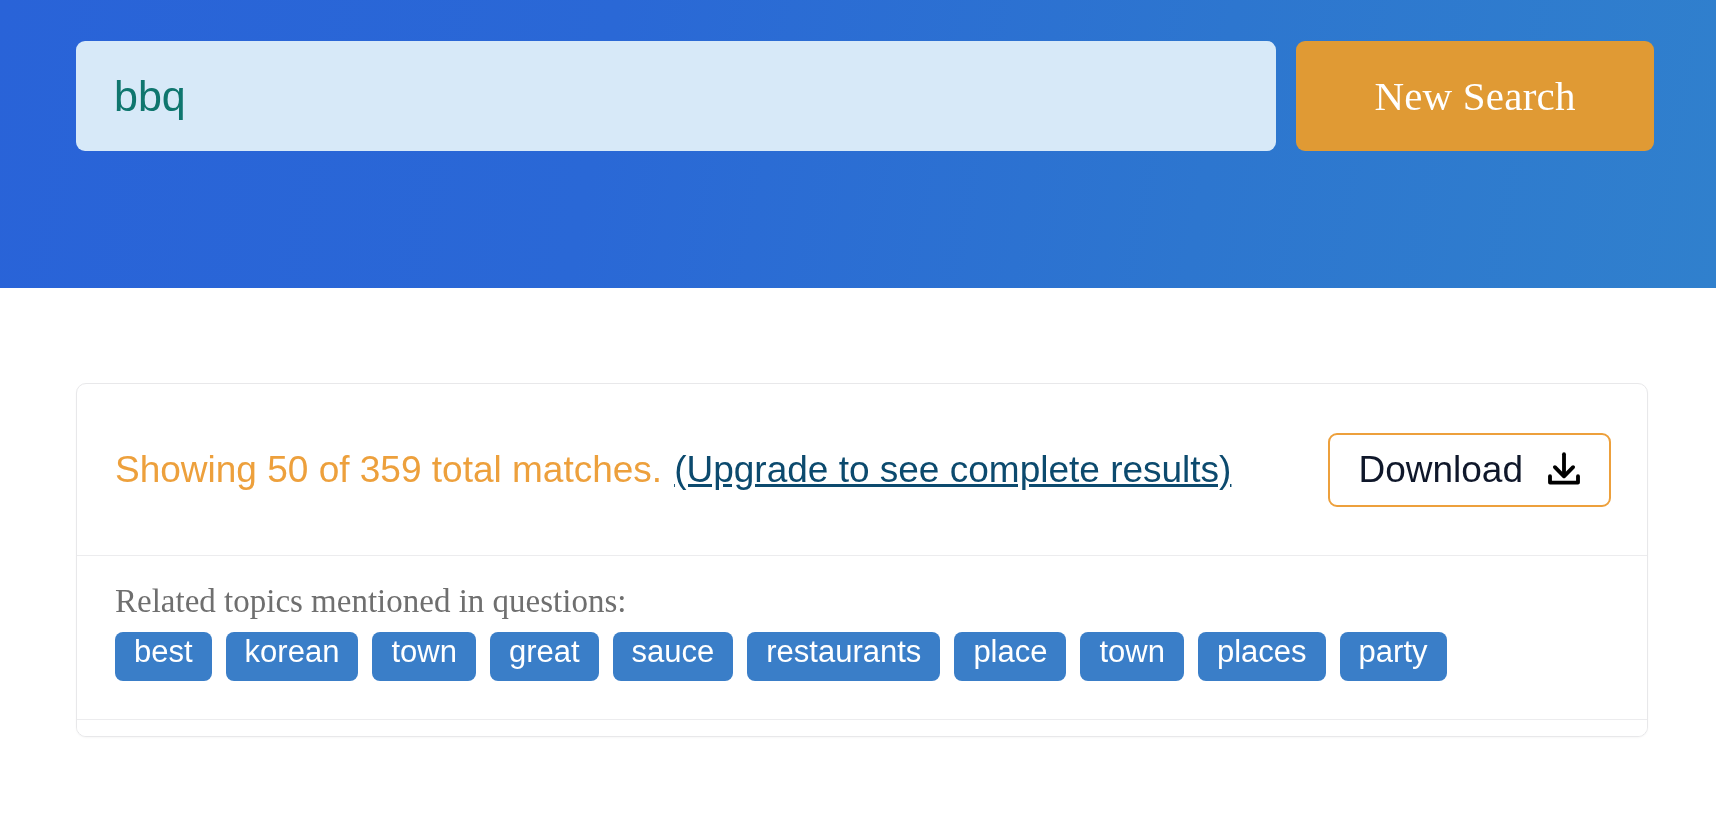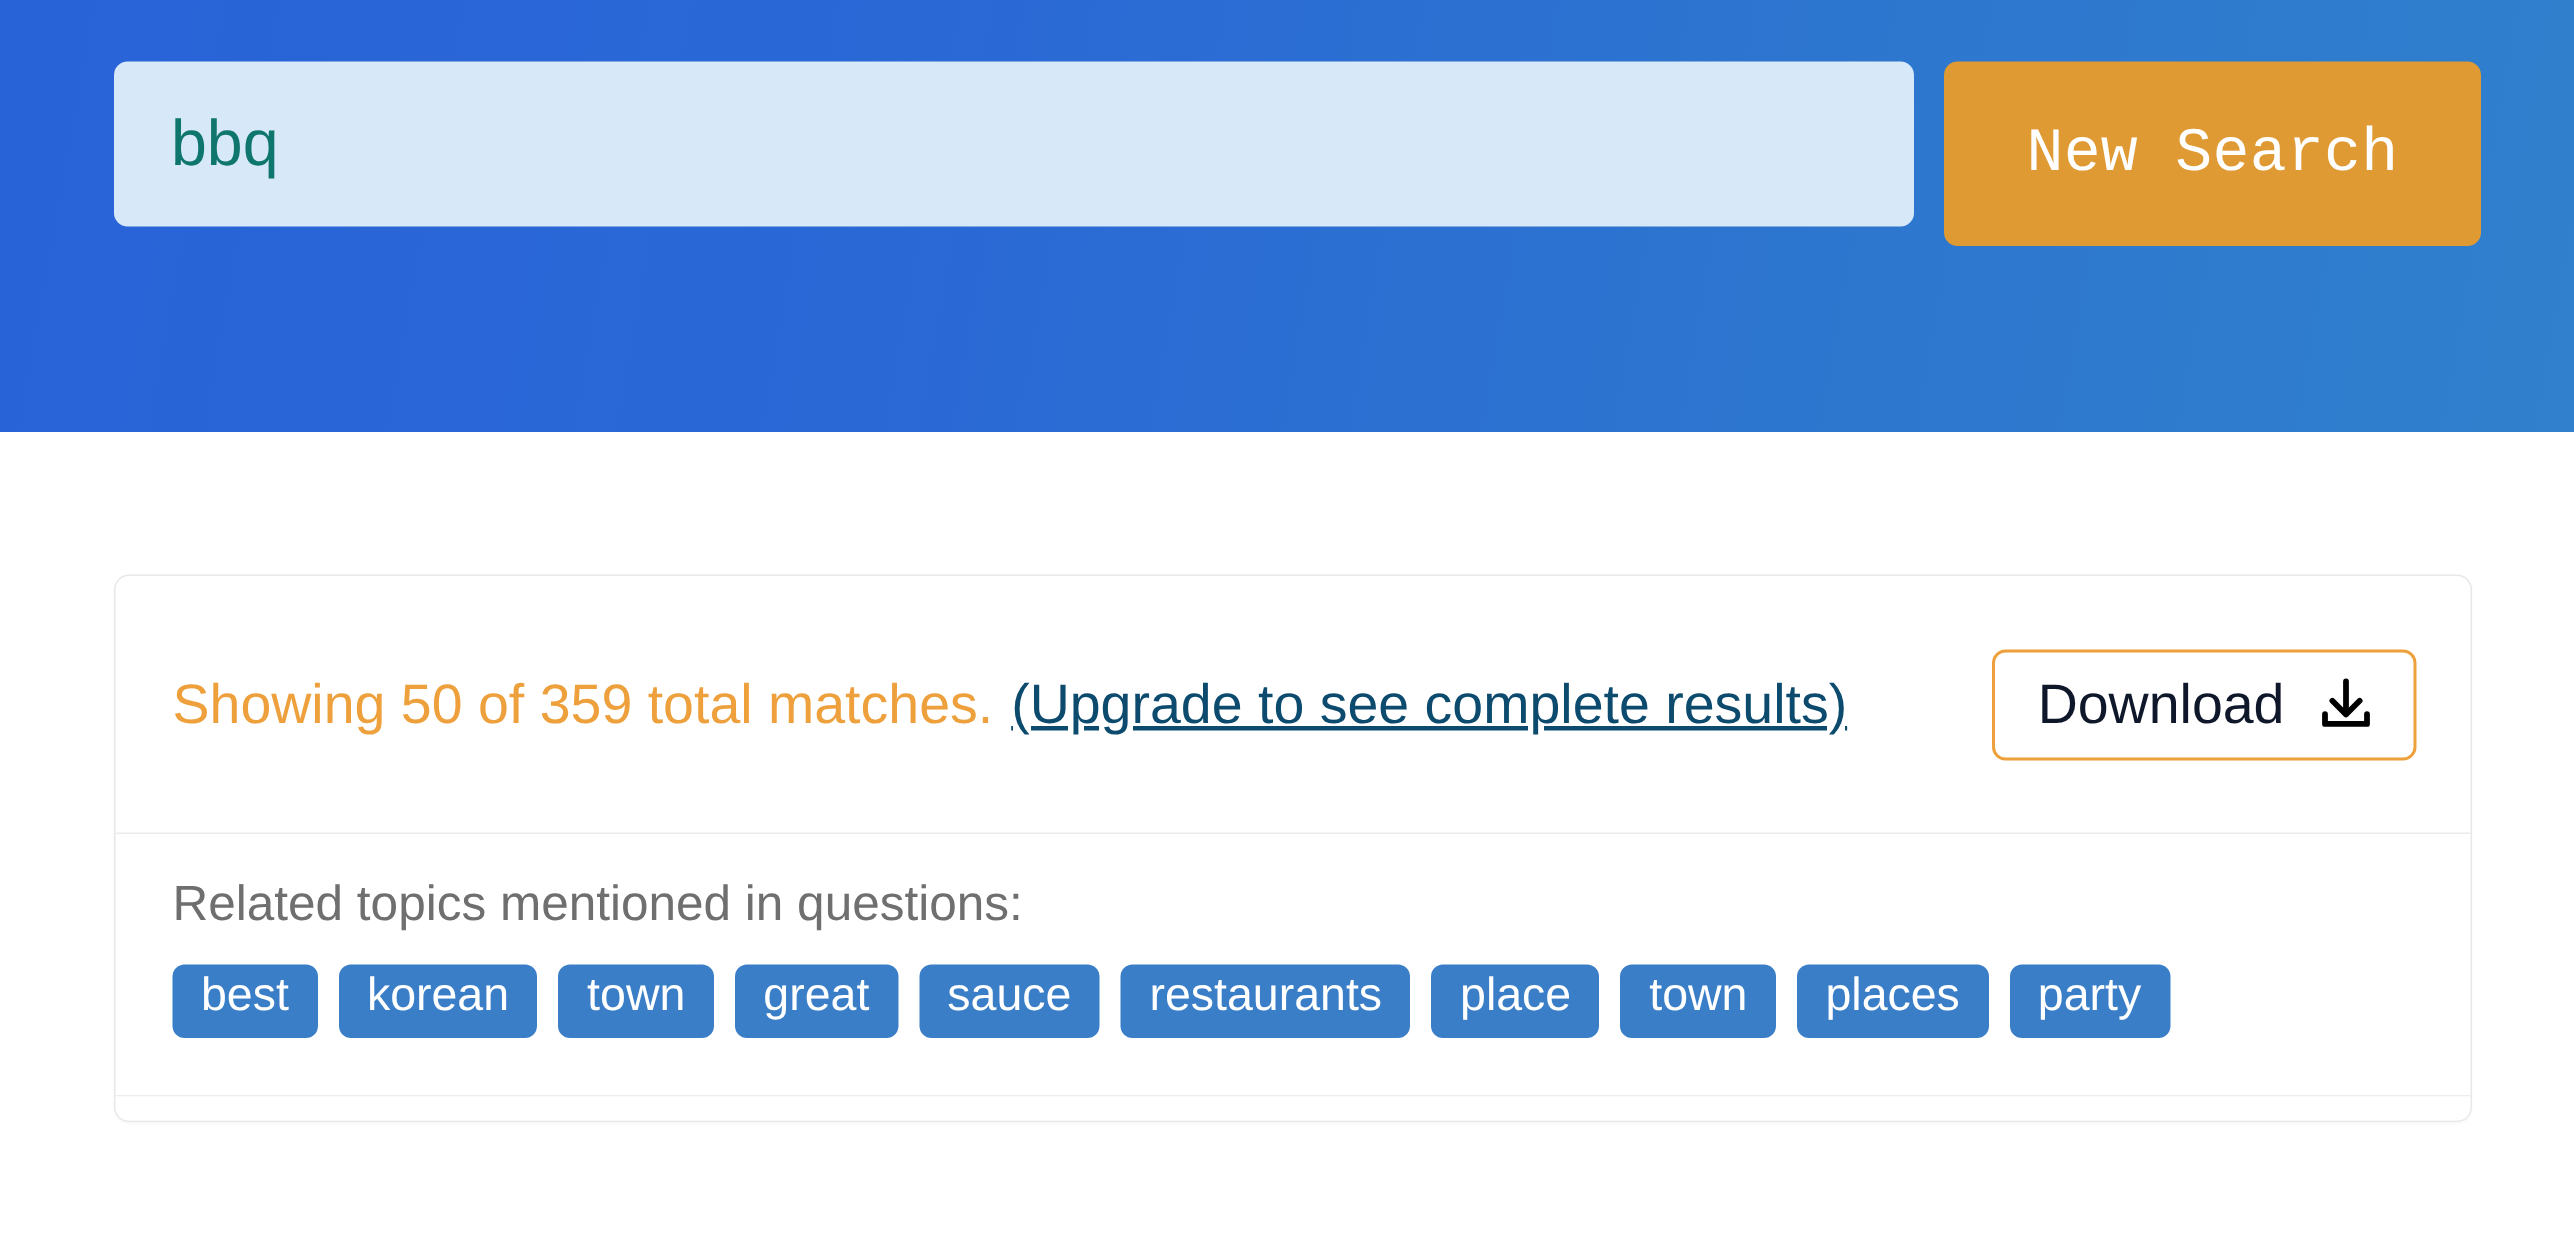--- a/index.html
+++ b/index.html
@@ -41,26 +41,26 @@
     font-size: 43px;
     color: #0f766e;
     outline: none;
     line-height: 110px;
     display: flex;
     align-items: center;
   }
 
   .new-search-btn {
     width: 358px;
-    height: 123px;
+    height: 110px;
     background: #e09a34;
     border: none;
     border-radius: 9px;
     color: #ffffff;
-    font-family: Liberation Mono, monospace;
+    font-family: Liberation Serif, serif;
     font-size: 41px;
     cursor: pointer;
     display: flex;
     align-items: center;
     justify-content: center;
     letter-spacing: 0.2px;
   }
 
   
   .results-card {
@@ -122,21 +122,22 @@
 
   
   .card-section-topics {
     padding: 27px 38px 38px 38px;
     border-bottom: 1px solid #ececee;
   }
 
   .topics-heading {
     font-size: 33px;
     color: #6f6f6f;
-    margin-bottom: 22px;
+    margin-bottom: 12px;
+    font-family: Liberation Serif, serif;
   }
 
   .tag-list {
     display: flex;
     flex-wrap: wrap;
     gap: 17px 14px;
     max-width: 1370px;
   }
 
   .tag {

